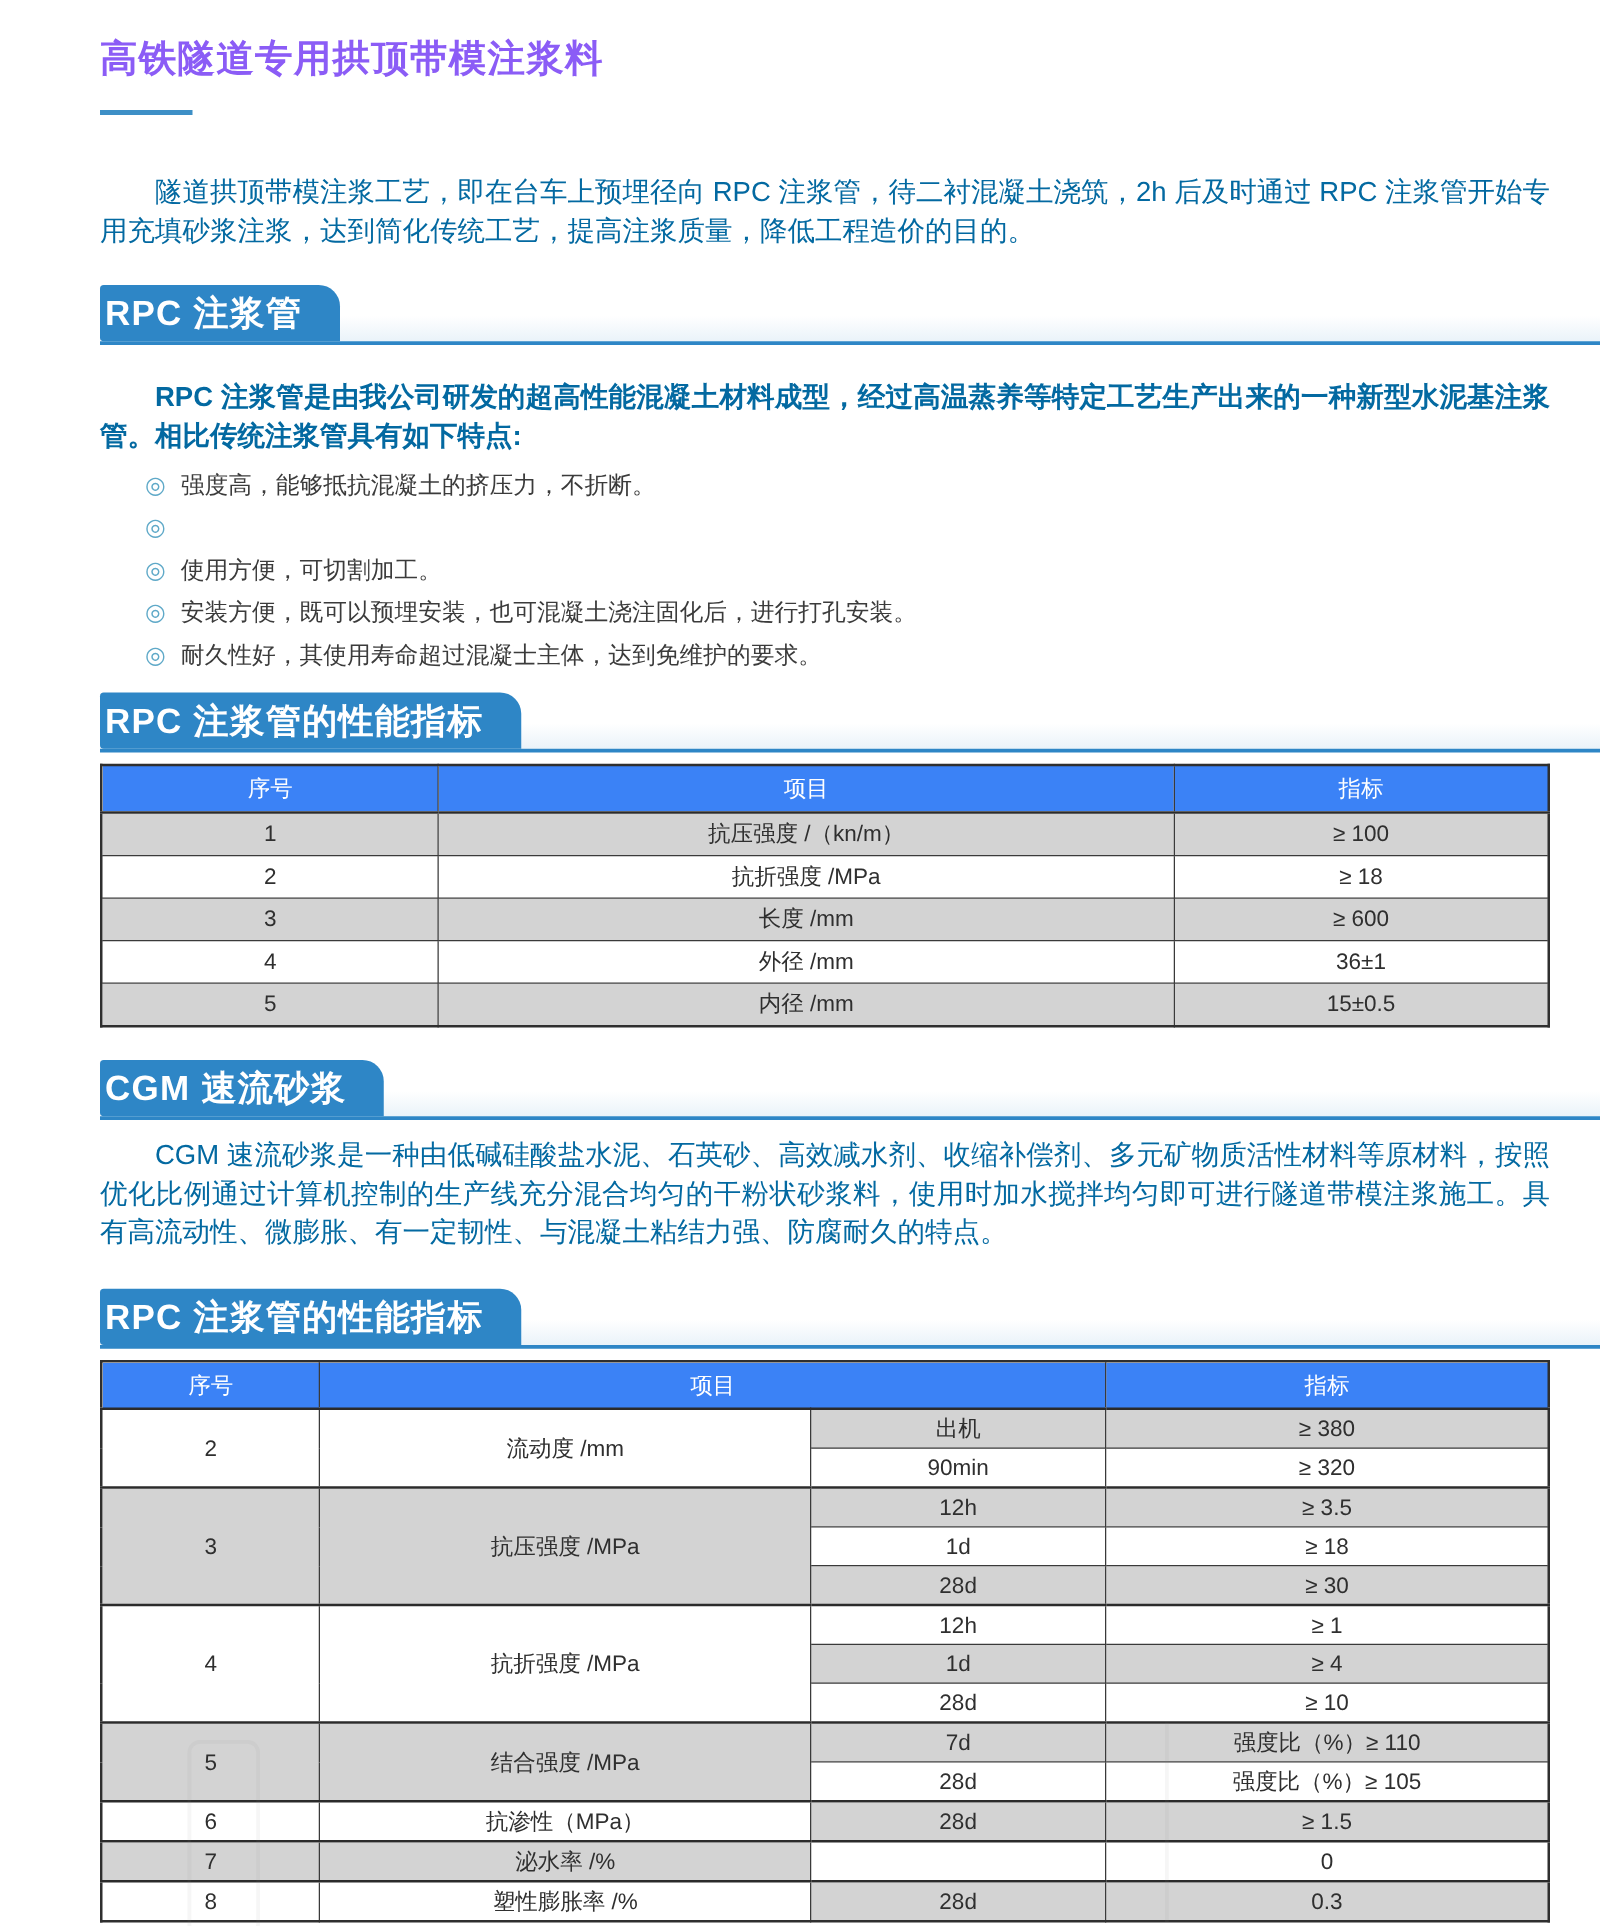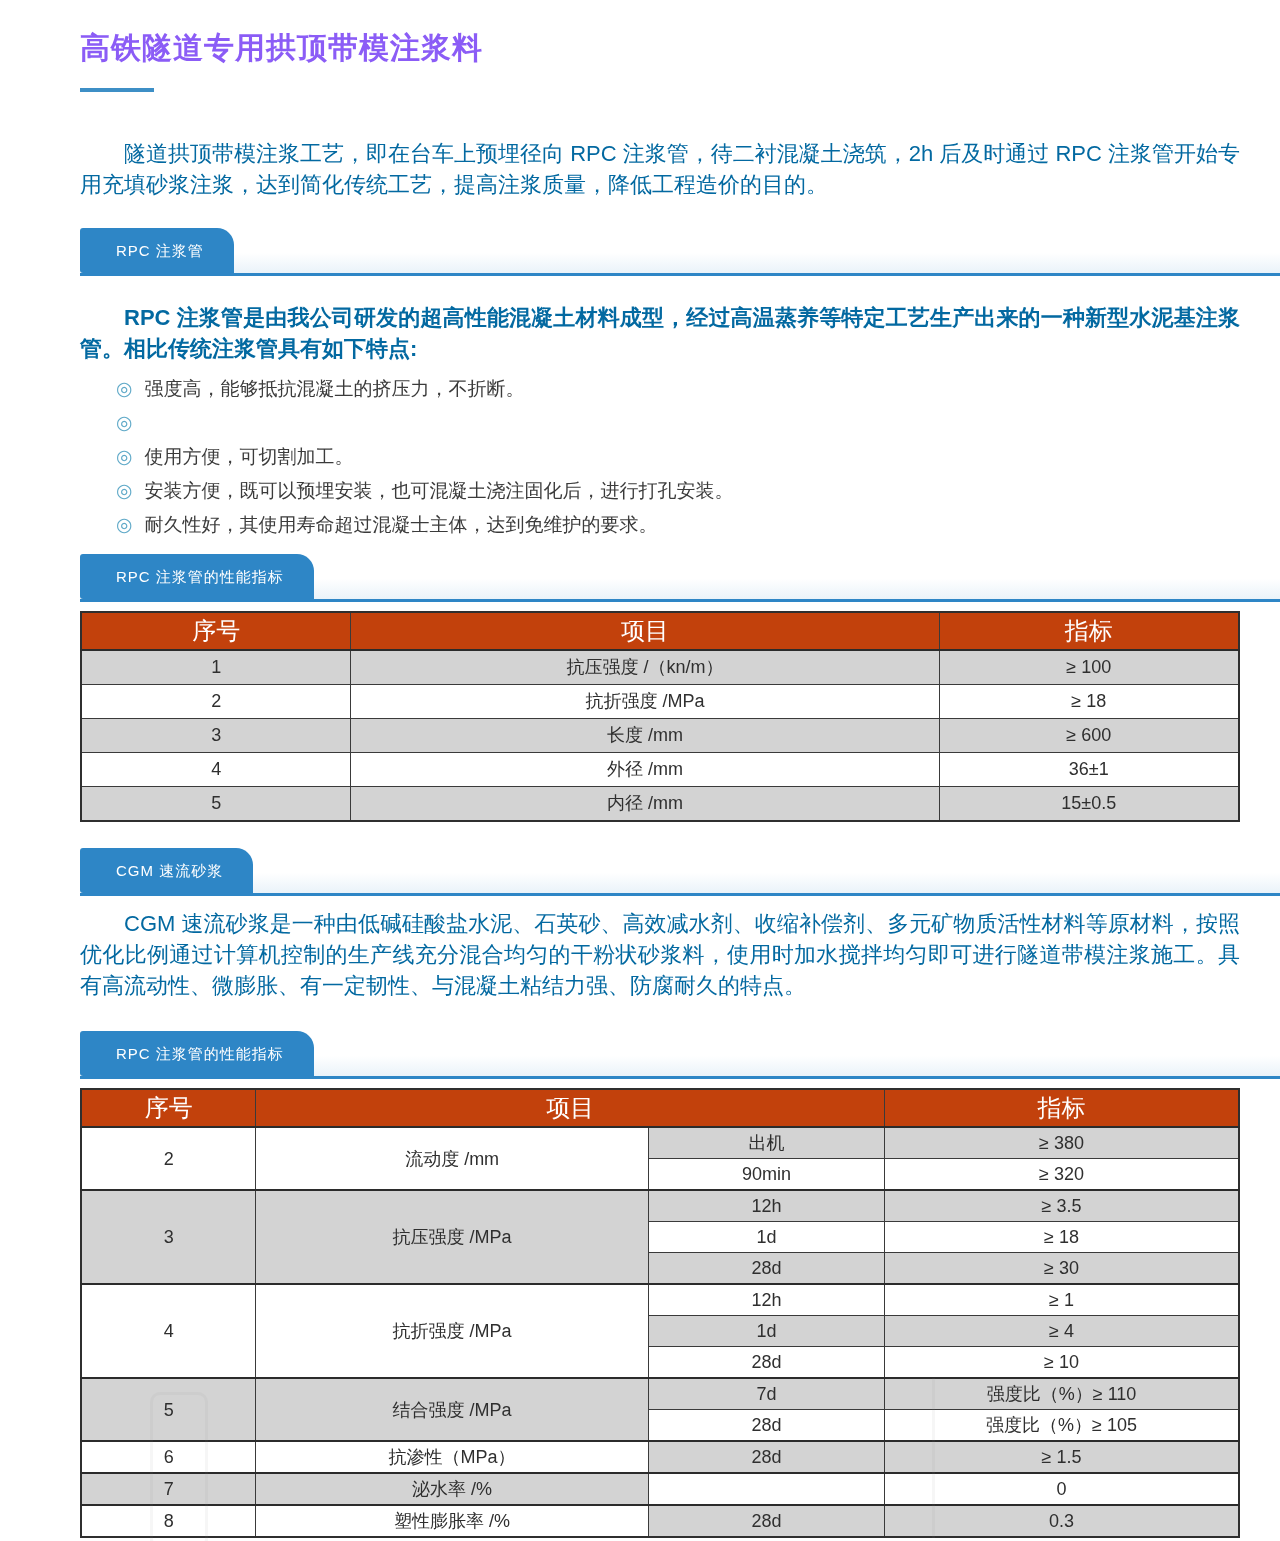--- a/index.html
+++ b/index.html
@@ -29,22 +29,22 @@
 
   
   .sec-head{
     margin-right:-40px;               
     border-bottom:3px solid #2e86c6;
     background:linear-gradient(to bottom,rgba(46,134,198,0) 55%,rgba(46,134,198,0.10) 100%);
     line-height:0;
   }
   .sec-head .tab{
     display:inline-block;background:#2e86c6;color:#ffffff;
-    font-size:15px;font-weight:normal;line-height:27px;
-    padding:9px 30px 9px 36px;letter-spacing:1px;
+    font-size:28px;font-weight:bold;line-height:27px;
+    padding:9px 30px 9px 4px;letter-spacing:1px;
     border-radius:3px 17px 0 3px;
   }
   .sh1{margin-top:28px;}
   .sh2{margin-top:12px;}
   .sh3{margin-top:26px;}
   .sh4{margin-top:30px;}
 
   
   .bullets{list-style:none;margin:8px 0 0 0;padding:0 0 0 36px;}
   .bullets li{
@@ -58,21 +58,21 @@
     width:100%;border-collapse:collapse;margin-top:9px;
     border:2px solid #2f2f2f;table-layout:fixed;
   }
   .tbl th,.tbl td{
     border:1px solid #3a3a3a;text-align:center;
     font-size:18px;color:#2f2f2f;font-weight:normal;
     padding:4px 4px;line-height:24px;
     overflow:hidden;white-space:nowrap;
   }
   .tbl thead th{
-    background:#c2410c;color:#ffffff;font-size:24px;
+    background:#3b82f6;color:#ffffff;font-size:18px;
     padding:6px 4px;border-bottom:2px solid #2b2b2b;
   }
   .tbl1 td{padding:3px 4px;line-height:27px;}
   .tbl2 td{padding:3px 4px;line-height:24px;}
   td.cg,tr.rg td{background:#d3d3d3;}
   td.cw,tr.rw td{background:#ffffff;}
   tr.gs td{border-top:2px solid #2b2b2b;}
 
   .footnote{
     margin:12px 0 0 0;font-size:17px;color:#333333;text-indent:0;

